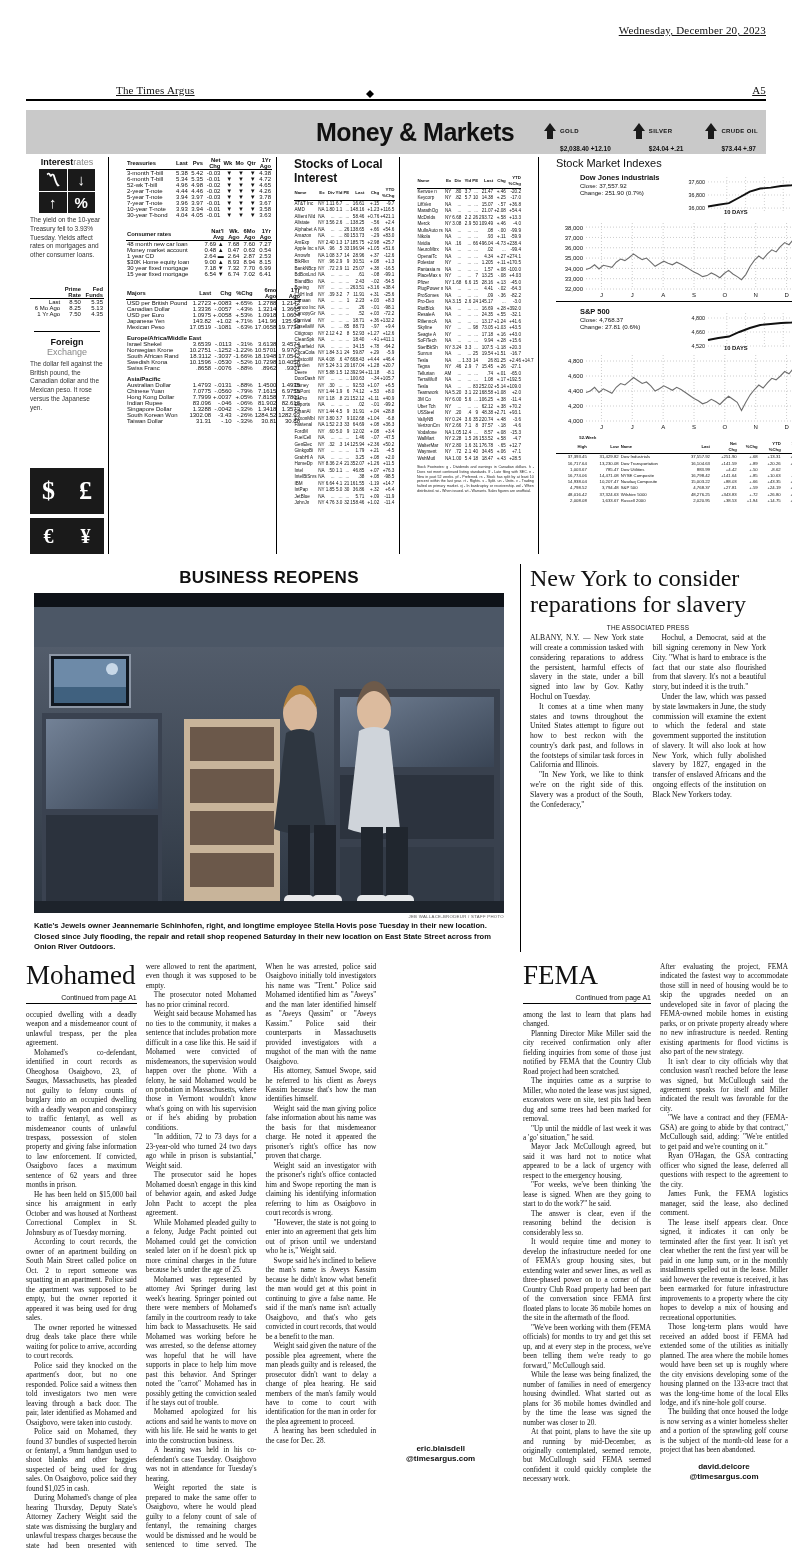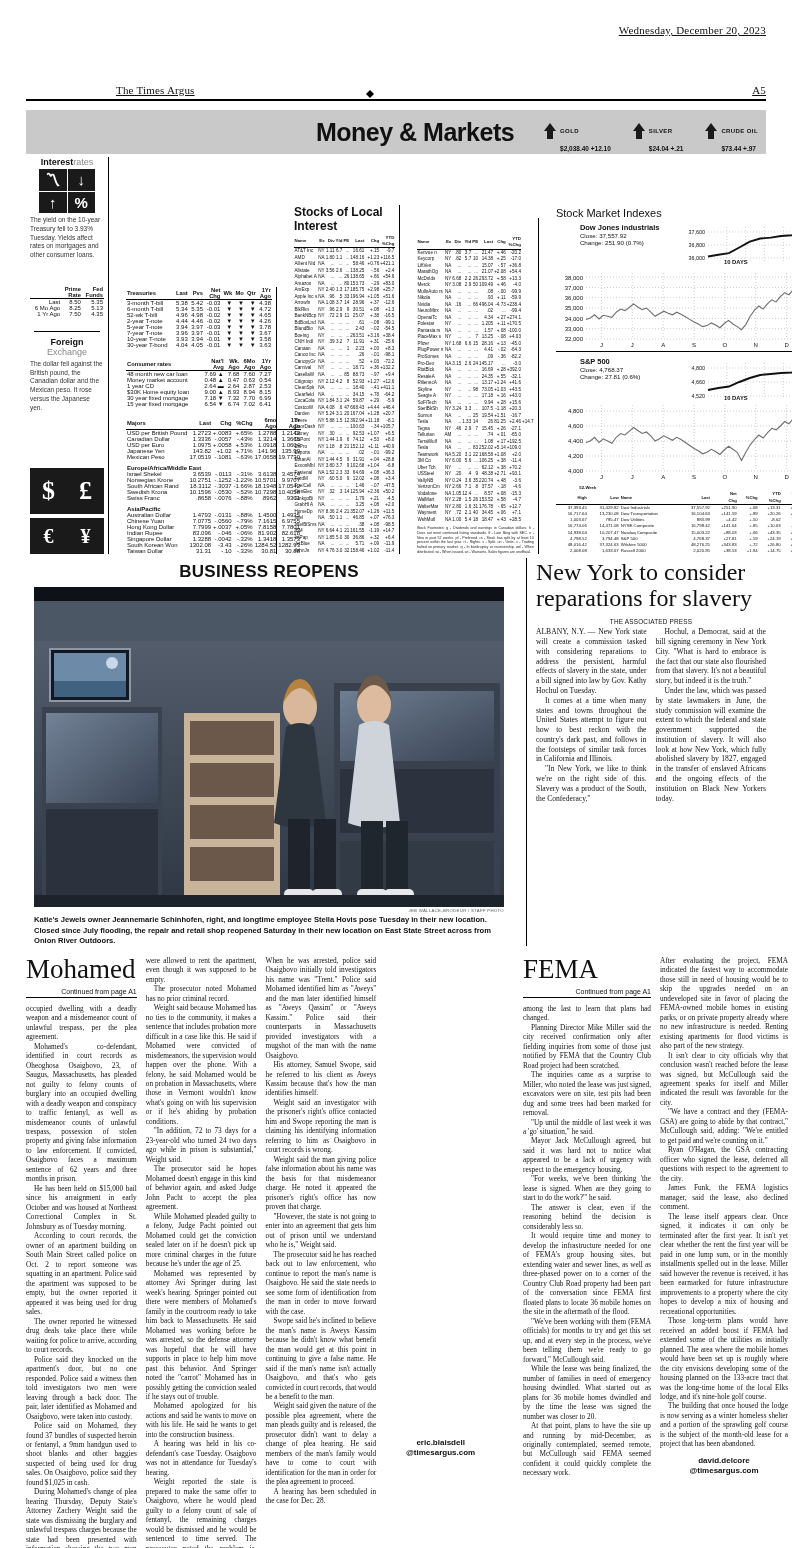--- a/index.html
+++ b/index.html
@@ -41,21 +41,21 @@
   .commods { position:absolute; right:8px; top:9px; display:flex; gap:22px; }
   .commod { display:flex; align-items:flex-start; gap:4px; }
   .up-arrow { width:0;height:0;border-left:6px solid transparent;border-right:6px solid transparent;
      border-bottom:8px solid #1a1a1a; margin-top:4px; position:relative;}
   .up-arrow:after{content:"";position:absolute;left:-3px;top:8px;width:6px;height:8px;background:#1a1a1a;}
   .commod-txt { font-family:"Liberation Sans", sans-serif; line-height:1.15; }
   .commod-name { font-size:6px; font-weight:bold; letter-spacing:.4px;}
   .commod-val  { font-size:6.5px; font-weight:bold;}
 
   
-  .markets { margin:3px 14px 0 14px; display:flex; gap:13px;align-items:flex-end; }
+  .markets { margin:3px 14px 0 14px; display:flex; gap:13px; }
   .mcol { padding:0 4px; }
   .c1 { width:96px; border-right:1px solid #000; }
   .c2 { width:155px; border-right:1px solid #000;}
   .c3 { width:128px; border-right:1px solid #000;}
   .c4 { width:126px; border-right:1px solid #000;}
   .c5 { width:259px; }
 
   .sect-head { font-family:"Liberation Sans",sans-serif; font-size:9px; text-align:center;
     font-weight:bold; margin-bottom:1px;}
   .sect-head .lite { font-weight:normal; color:#888;}
@@ -98,21 +98,21 @@
   .chart-label{font-family:"Liberation Sans",sans-serif;font-size:7.5px;font-weight:bold;}
   .chart-sub{font-family:"Liberation Sans",sans-serif;font-size:6.2px;}
   .wk52 { width:100%; border-collapse:collapse; font-size:4.3px;
      font-family:"Liberation Sans",sans-serif; line-height:1.45;}
   .wk52 th{font-size:4.2px;text-align:right;padding:0 1px;font-weight:bold;}
   .wk52 td{text-align:right;padding:0 1px;white-space:nowrap;}
   .wk52 td.l,.wk52 th.l{text-align:left;}
   .wk52 tr.hdr th{border-bottom:.7px solid #000;}
 
   
-  .mid-band { margin:4px 14px 0 14px; display:flex; gap:22px;padding-left:8px; }
+  .mid-band { margin:10px 14px 0 14px; display:flex; gap:16px;padding-left:8px; }
   .photo-col { width:470px; }
   .reparations-col { width:274px; border-left:1px solid #000; padding-left:9px;}
   .kicker { font-family:"Liberation Sans",sans-serif;font-weight:bold;font-size:17px;
      text-align:center; letter-spacing:.3px; margin:4px 0 5px 0;}
   .photo { width:100%; height:320px; position:relative; overflow:hidden; background:#2d3a4a;}
   .credit{font-family:"Liberation Sans",sans-serif;font-size:4.3px;color:#555;text-align:right;
      margin-top:1px; letter-spacing:.3px;}
   .caption{font-family:"Liberation Sans",sans-serif;font-size:7.6px;line-height:1.33;margin-top:2px;
      font-weight:bold;}
 
@@ -1775,24 +1775,23 @@
             <p class="">The prosecutor said he hopes Mohamed doesn't engage in this kind of behavior again, and asked Judge John Pacht to accept the plea agreement.</p>
             <p class="">While Mohamed pleaded guilty to a felony, Judge Pacht pointed out Mohamed could get the conviction sealed later on if he doesn't pick up more criminal charges in the future because he's under the age of 25.</p>
             <p class="">Mohamed was represented by attorney Avi Springer during last week's hearing. Springer pointed out there were members of Mohamed's family in the courtroom ready to take him back to Massachusetts. He said Mohamed was working before he was arrested, so the defense attorney was hopeful that he will have supports in place to help him move past this behavior. And Springer noted the "carrot" Mohamed has in possibly getting the conviction sealed if he stays out of trouble.</p>
             <p class="">Mohamed apologized for his actions and said he wants to move on with his life. He said he wants to get into the construction business.</p>
             <p class="">A hearing was held in his co-defendant's case Tuesday. Osaigbovo was not in attendance for Tuesday's hearing.</p>
             <p class="">Weight reported the state is prepared to make the same offer to Osaigbovo, where he would plead guilty to a felony count of sale of fentanyl, the remaining charges would be dismissed and he would be sentenced to time served. The prosecutor noted the problem is, officials haven't been able to nail down his identity.</p>
           </div>
         <div class="bw bcol" id="moh-c3">
             <p class="first">When he was arrested, police said Osaigbovo initially told investigators his name was "Trent." Police said Mohamed identified him as "Aweys" and the man later identified himself as "Aweys Qassim" or "Aweys Kassim." Police said their counterparts in Massachusetts provided investigators with a mugshot of the man with the name Osaigbovo.</p>
             <p class="">His attorney, Samuel Swope, said he referred to his client as Aweys Kassim because that's how the man identifies himself.</p>
+            <p class="">Weight said the man giving police false information about his name was the basis for that misdemeanor charge. He noted it appeared the prisoner's right's office has now proven that charge.</p>
             <p class="">Weight said an investigator with the prisoner's right's office contacted him and Swope reporting the man is claiming his identifying information referring to him as Osaigbovo in court records is wrong.</p>
-            <p class="">Weight said the man giving police false information about his name was the basis for that misdemeanor charge. He noted it appeared the prisoner's right's office has now proven that charge.</p>
             <p class="">"However, the state is not going to enter into an agreement that gets him out of prison until we understand who he is," Weight said.</p>
-            <p class="">The prosecutor said he has reached back out to law enforcement, who continue to report the man's name is Osaigbovo. He said the state needs to see some form of identification from the man in order to move forward with the case.</p>
             <p class="">Swope said he's inclined to believe the man's name is Aweys Kassim because he didn't know what benefit the man would get at this point in continuing to give a false name. He said if the man's name isn't actually Osaigbovo, and that's who gets convicted in court records, that would be a benefit to the man.</p>
             <p class="">Weight said given the nature of the possible plea agreement, where the man pleads guilty and is released, the prosecutor didn't want to delay a change of plea hearing. He said members of the man's family would have to come to court with identification for the man in order for the plea agreement to proceed.</p>
             <p class="">A hearing has been scheduled in the case for Dec. 28.</p>
           </div>
         <div class="bw">
           <div class="byline" style="margin-top:482px;">
             <span>eric.blaisdell</span><br>
             <span>@timesargus.com</span>
           </div>
         </div>

